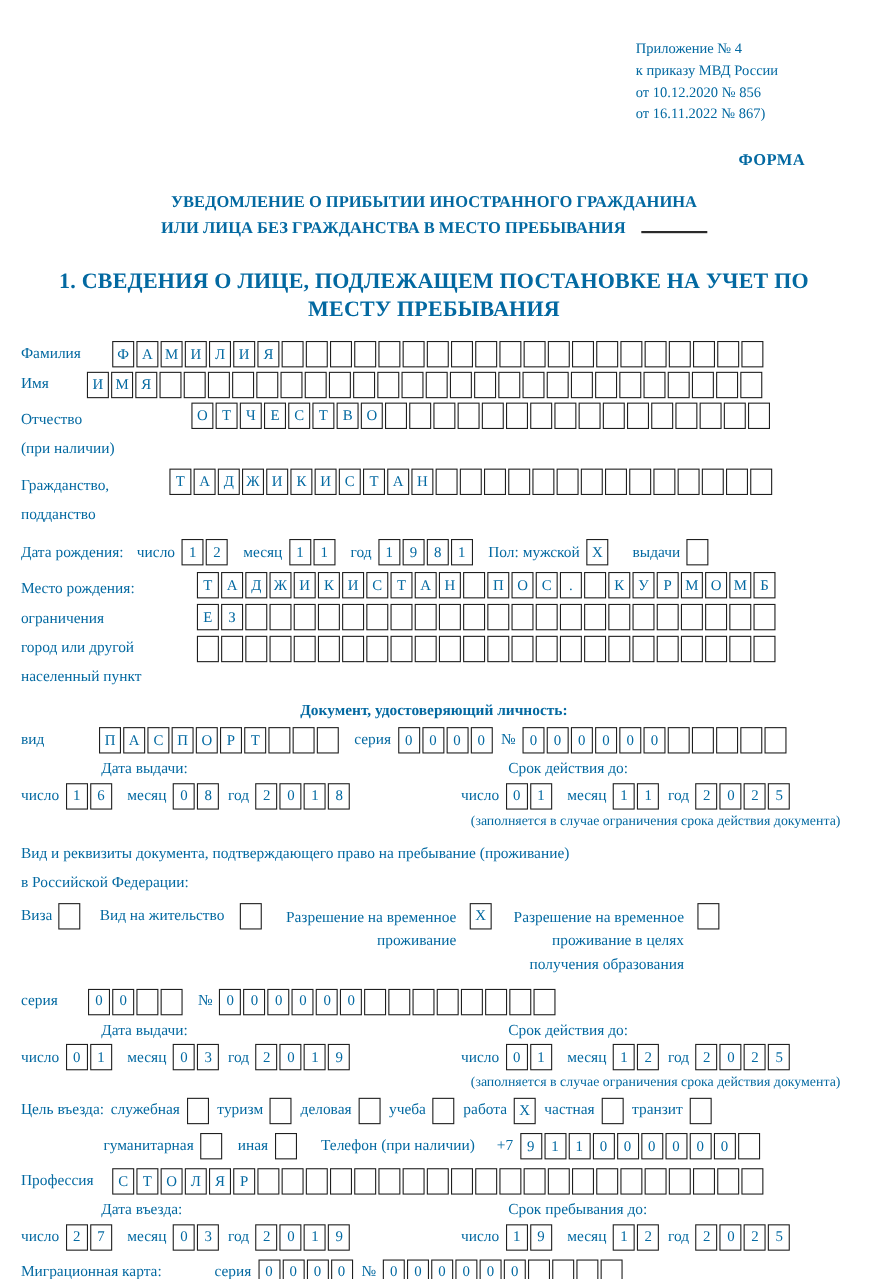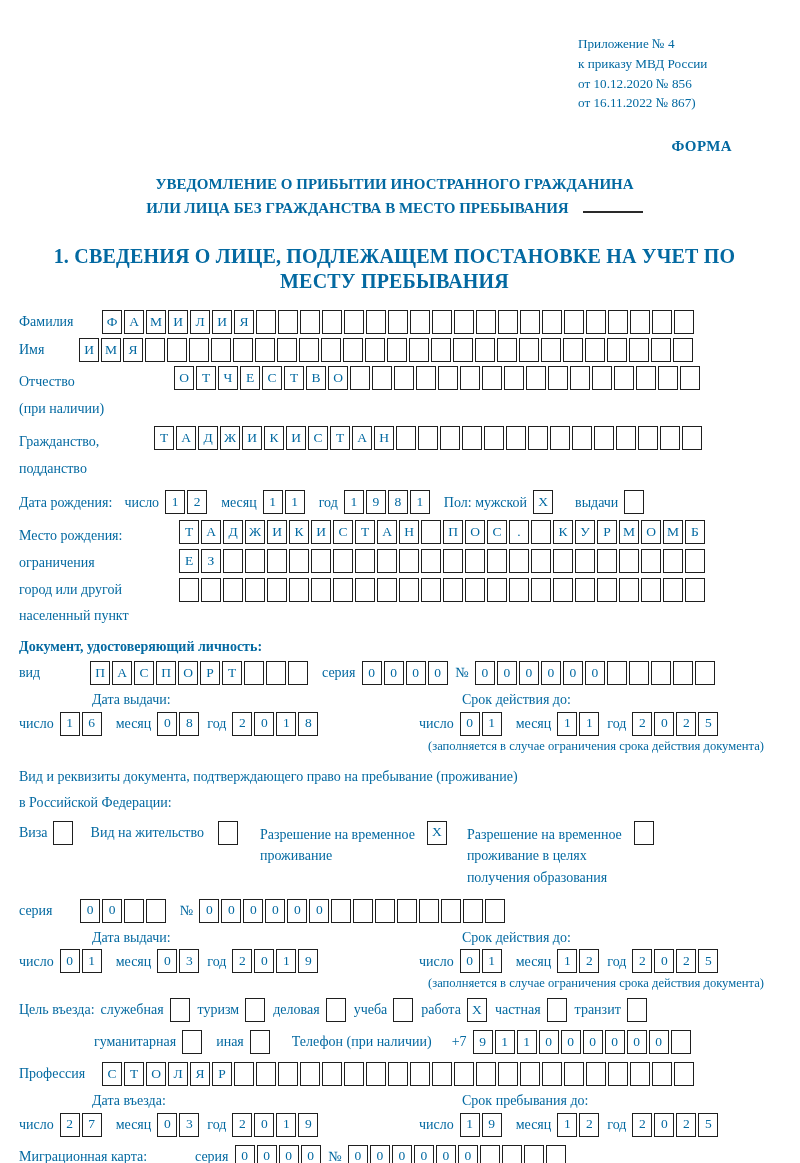--- a/index.html
+++ b/index.html
@@ -21,33 +21,33 @@
   .cell{
     width:18px;height:22px;border:1.5px solid #1f1f1f;margin-right:2px;
     display:inline-flex;align-items:center;justify-content:center;
     font-size:13.5px;flex-shrink:0;background:#fff;box-sizing:content-box;
   }
   .w83{width:83px;} .w60{width:60px;} .w155{width:155px;} .w135{width:135px;}
   .w160{width:160px;} .w65{width:65px;} .w55{width:55px;}
   .inlinerow{display:flex;align-items:center;flex-wrap:nowrap;}
   .inlinerow > *{margin-right:6px;}
   .gap12{margin-right:12px !important;} .gap20{margin-right:20px !important;}
-  .center-head{font-weight:bold;text-align:left;margin:8px 0 6px 0;}
+  .center-head{font-weight:bold;text-align:center;margin:8px 0 6px 0;}
   .datecols{display:flex;margin-top:6px;}
   .dc-left{width:365px;flex-shrink:0;}
   .dc-right{flex:1;}
   .dhead{margin-bottom:3px;}
   .dhead-l{margin-left:73px;} .dhead-r{margin-left:78px;}
   .drow-r{margin-left:35px;}
   .note{font-size:12.6px;text-align:right;padding-right:6px;margin-top:3px;margin-bottom:6px;}
   .intro{margin:10px 0 2px 0;line-height:1.8;}
   .ckrow{display:flex;align-items:flex-start;margin-top:6px;margin-bottom:10px;}
   .ckopt{display:flex;align-items:flex-start;}
   .ckopt .txt{padding-top:3px;}
-  .ckopt .ctr{text-align:left;line-height:1.55;}
+  .ckopt .ctr{text-align:right;line-height:1.55;}
   .mlbl{line-height:1.9;}
   .stack{display:flex;flex-direction:column;}
   .brow{margin-bottom:5px;display:flex;}
 </style>
 </head>
 <body>
 
 <div class="page">
 
   <div class="appendix">

